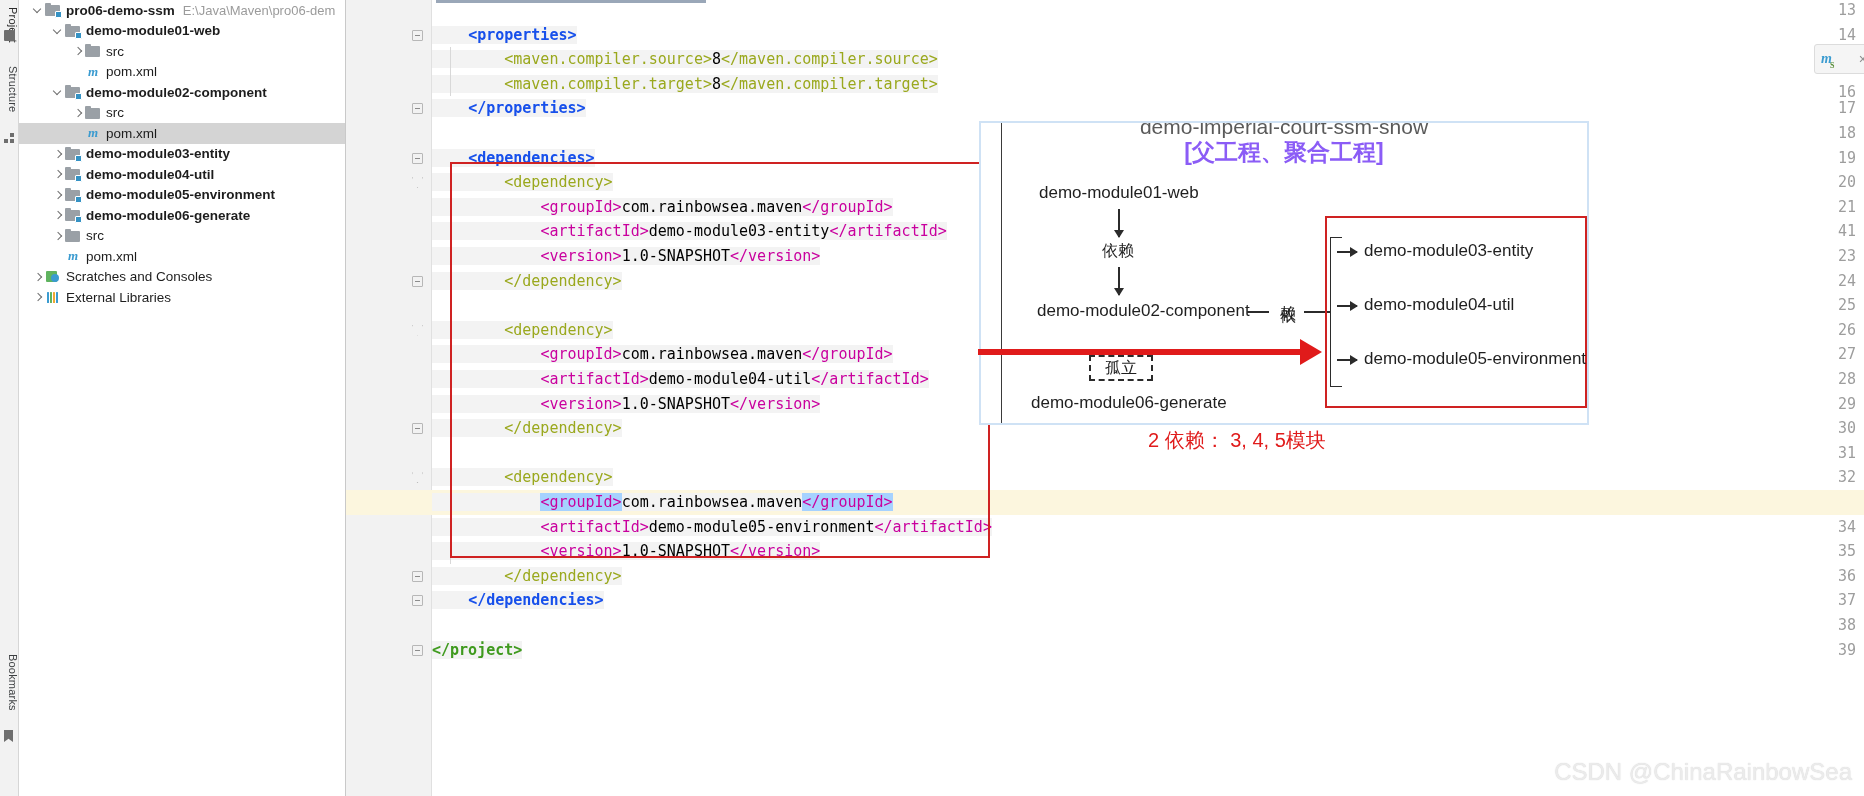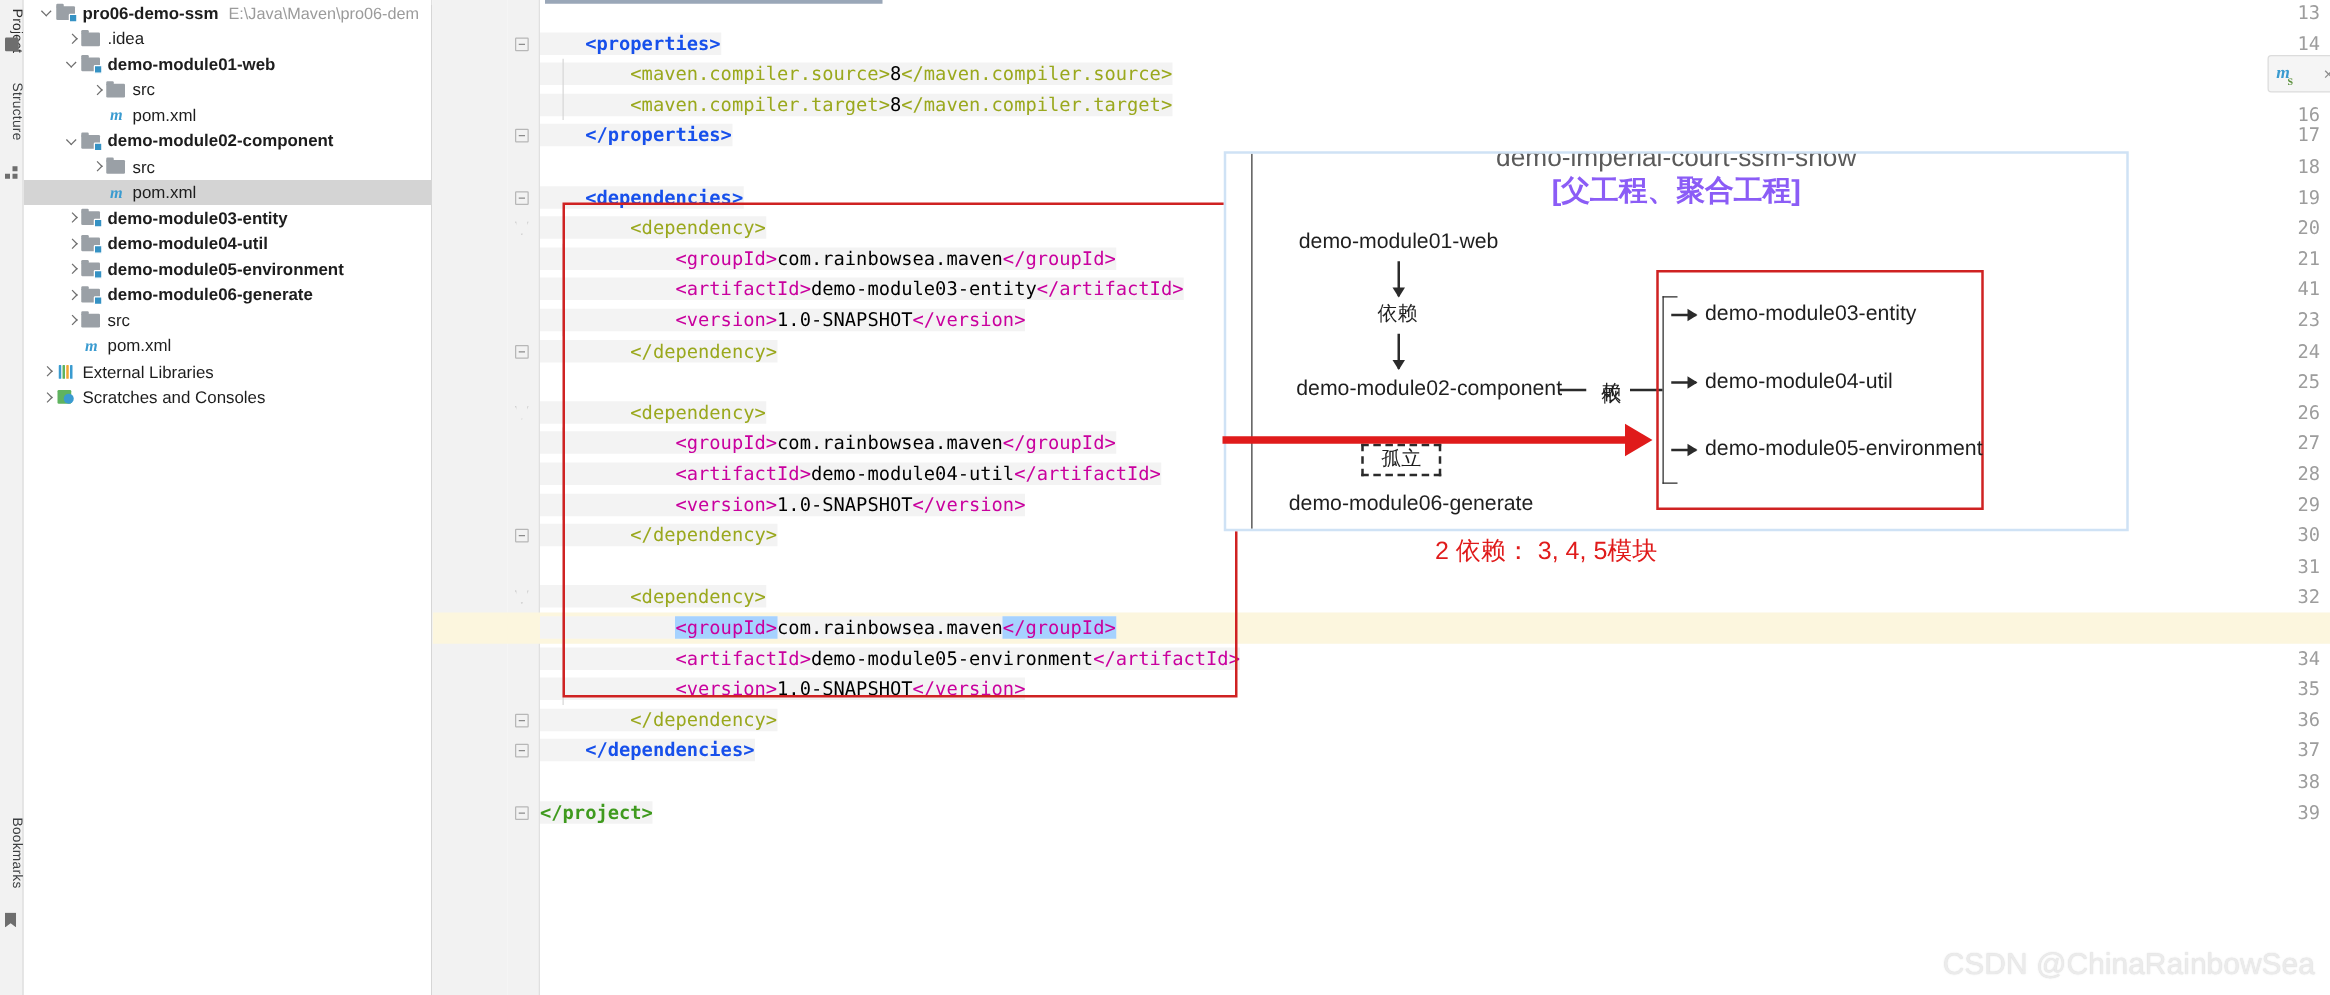--- a/index.html
+++ b/index.html
@@ -283,21 +283,21 @@
   .red-rect {
     position: absolute;
     border: 2px solid #cf2222;
     pointer-events: none;
   }
 
   
   .diagram {
     position: absolute;
     left: 979px; top: 121px;
-    width: 724px; height: 304px;
+    width: 610px; height: 304px;
     background: #ffffff;
     border: 2px solid #cfe2f5;
     overflow: hidden;
   }
   .diagram .inner-border {
     position: absolute; left: 20px; top: 0; bottom: 0;
     width: 1px; background: #3a3a3a;
   }
   .diagram .d-title {
     position: absolute; left: 0; right: 0; top: -8px;
@@ -466,28 +466,20 @@
           <span class="chev down"></span>
           <span class="ficon module">
             <span class="tab"></span>
             <span class="body"></span>
             <span class="badge"></span>
           </span>
           <span class="tlabel b">pro06-demo-ssm</span>
           <span class="tpath">E:\Java\Maven\pro06-dem</span>
         </div>
         <div class="trow" style="padding-left: 32px;">
-          <span class="chev right"></span>
-          <span class="ficon">
-            <span class="tab"></span>
-            <span class="body"></span>
-          </span>
-          <span class="tlabel">.idea</span>
-        </div>
-        <div class="trow" style="padding-left: 32px;">
           <span class="chev down"></span>
           <span class="ficon module">
             <span class="tab"></span>
             <span class="body"></span>
             <span class="badge"></span>
           </span>
           <span class="tlabel b">demo-module01-web</span>
         </div>
         <div class="trow" style="padding-left: 52px;">
           <span class="chev right"></span>
@@ -565,38 +557,38 @@
           <span class="ficon">
             <span class="tab"></span>
             <span class="body"></span>
           </span>
           <span class="tlabel">src</span>
         </div>
         <div class="trow" style="padding-left: 32px;">
           <span class="chev none"></span>
           <span class="micon">m</span>
           <span class="tlabel">pom.xml</span>
+        </div>
+        <div class="trow" style="padding-left: 12px;">
+          <span class="chev right"></span>
+          <span class="scicon">
+            <span class="p"></span>
+            <span class="q"></span>
+          </span>
+          <span class="tlabel">Scratches and Consoles</span>
         </div>
         <div class="trow" style="padding-left: 12px;">
           <span class="chev right"></span>
           <span class="libicon">
             <i></i>
             <i></i>
             <i></i>
             <i></i>
           </span>
           <span class="tlabel">External Libraries</span>
-        </div>
-        <div class="trow" style="padding-left: 12px;">
-          <span class="chev right"></span>
-          <span class="scicon">
-            <span class="p"></span>
-            <span class="q"></span>
-          </span>
-          <span class="tlabel">Scratches and Consoles</span>
         </div>
       </div>
   </div>
 
   <div class="editor">
     <div class="editor-tabstrip">
       <div class="active-tab"></div>
     </div>
 
     <div class="gutter"></div>

